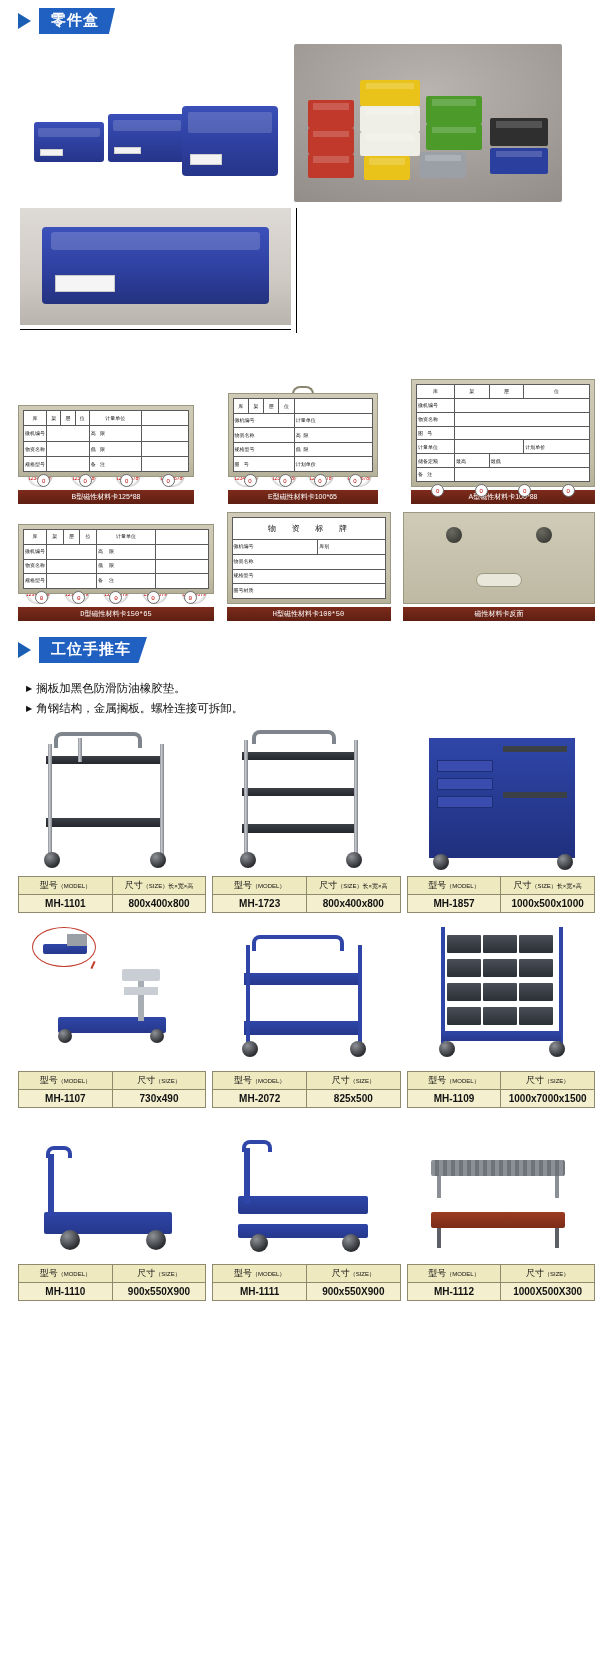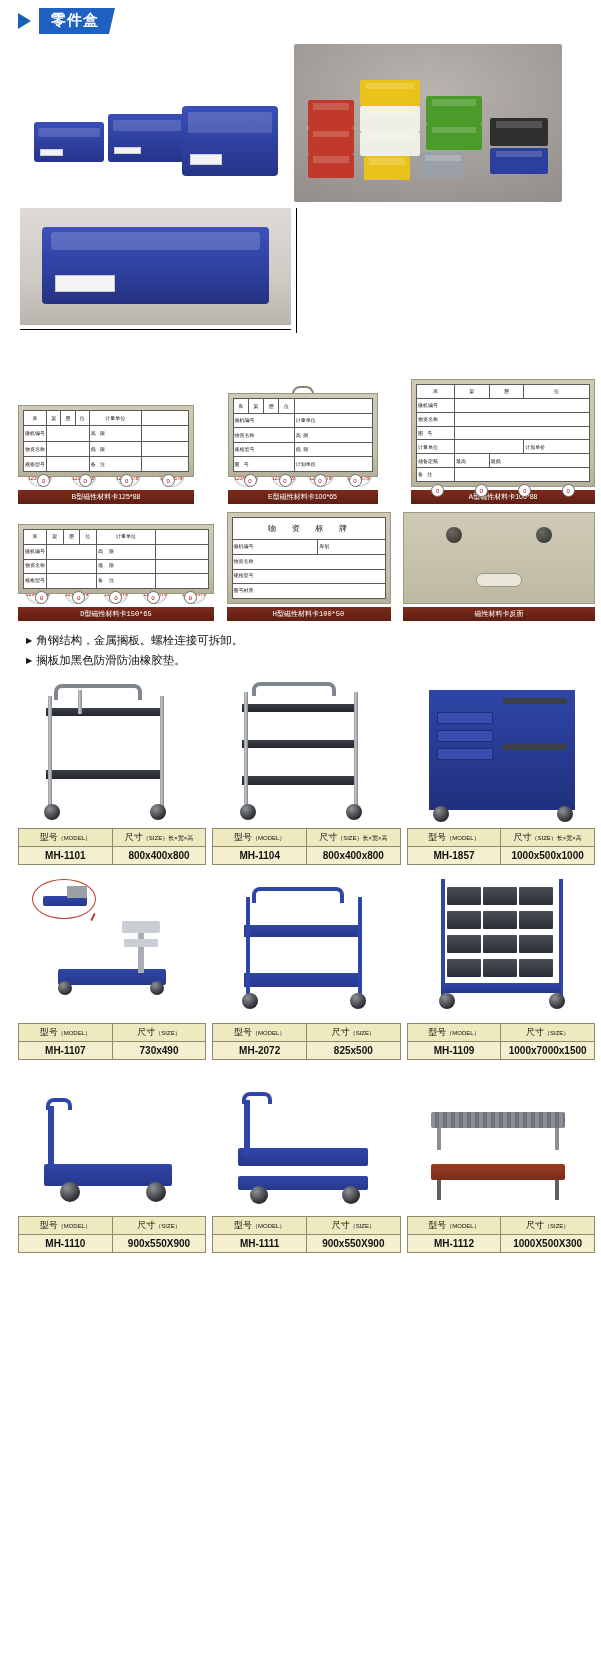--- a/index.html
+++ b/index.html
@@ -462,25 +462,29 @@
         <div class="backplate" style="height:92px;">
           <div class="bp-knob" style="left:42px; top:14px;"></div>
           <div class="bp-knob" style="right:42px; top:14px;"></div>
           <div class="bp-handle"></div>
         </div>
         <div class="cap-bar">磁性材料卡反面</div>
       </div>
     </div>
   </div>
 
+  <div class="sec-head" style="padding-top:16px;">
+    <div class="tri"></div>
+    <div class="tag">工位手推车</div>
+  </div>
 
   <div class="feature">
     <div class="col-l">
+      <div class="bullet">搁板加黑色防滑防油橡胶垫。</div>
       <div class="bullet">角钢结构，金属搁板。螺栓连接可拆卸。</div>
-      <div class="bullet">搁板加黑色防滑防油橡胶垫。</div>
     </div>
   </div>
 
   <div class="cart-grid">
 
     <div class="cart-row">
 
       <div class="cart-cell">
         <div class="cart-img">
           <div class="deck-dark" style="position:absolute; left:28px; top:30px; width:118px; height:8px;"></div>
@@ -511,21 +515,21 @@
           <div class="deck-dark" style="position:absolute; left:30px; top:98px; width:116px; height:9px;"></div>
           <div class="post" style="position:absolute; left:32px; top:14px; height:116px;"></div>
           <div class="post" style="position:absolute; left:142px; top:14px; height:116px;"></div>
           <div class="handlebar" style="position:absolute; left:40px; top:4px; width:84px; height:14px; border-color:#7f858c;"></div>
           <div class="wheel" style="position:absolute; left:28px; top:126px;"></div>
           <div class="wheel" style="position:absolute; left:134px; top:126px;"></div>
         </div>
         <div class="spec">
           <div class="spec-col">
             <div class="h"><span>型号</span><span class="sub">（MODEL）</span></div>
-            <div class="v">MH-1104</div>
+            <div class="v">MH-1723</div>
           </div>
           <div class="spec-col">
             <div class="h"><span>尺寸</span><span class="sub">（SIZE）长×宽×高</span></div>
             <div class="v">800x400x800</div>
           </div>
         </div>
       </div>
 
       <div class="cart-cell">
         <div class="cart-img">

